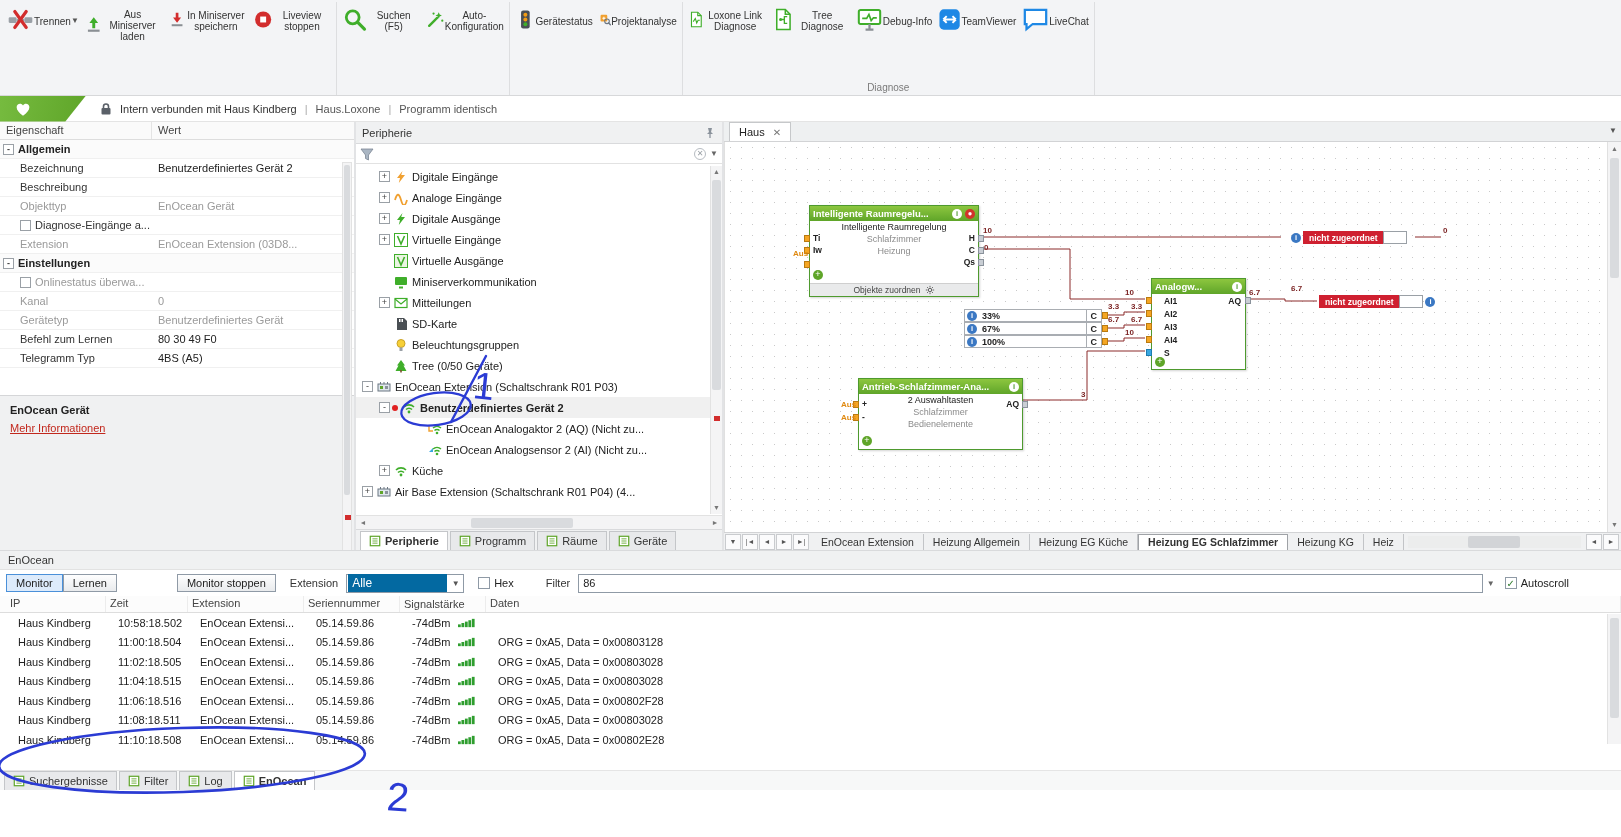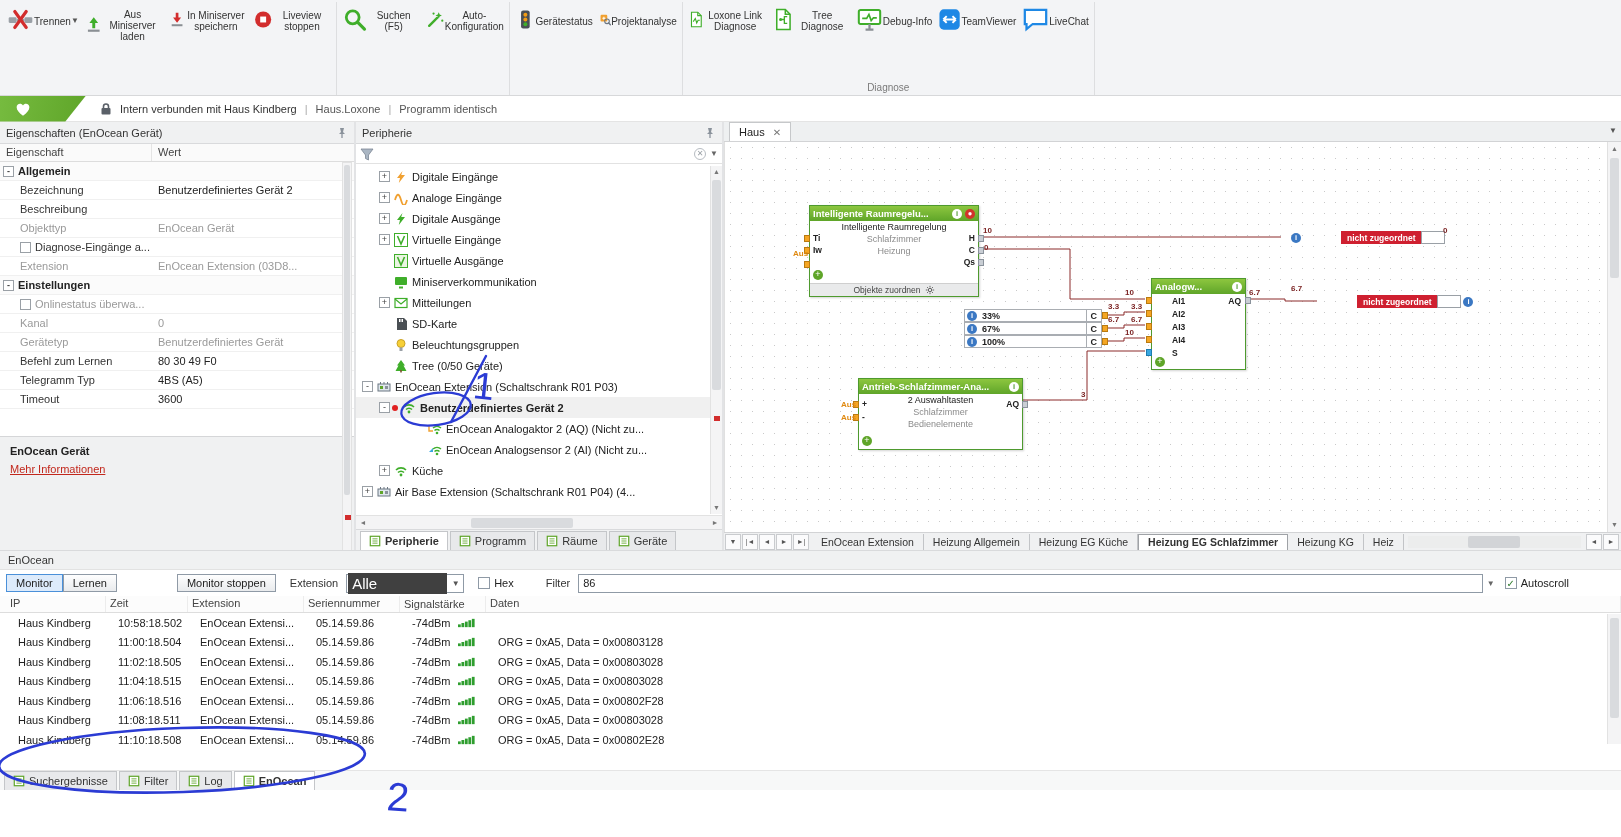--- a/index.html
+++ b/index.html
@@ -107,32 +107,32 @@
   .stub{width:6px;height:7px;background:#f5a623;border:1px solid #b97a10;flex:0 0 auto;}
   .stub.gray{background:#c9ced4;border-color:#8a929b;}
   .stub.blue{background:#39a7e0;border-color:#1d7bb0;}
   .port-label{padding:0 3px;}
   .state-label{position:absolute;font-size:8px;color:#e08a12;font-weight:bold;}
   .plus-badge{position:absolute;width:10px;height:10px;border-radius:50%;background:#5fa529;color:#fff;font-size:9px;line-height:9px;text-align:center;cursor:pointer;}
   .block-footer{position:absolute;left:0;right:0;bottom:0;height:13px;background:#e9eaeb;border-top:1px solid #cfcfcf;font-size:8.5px;color:#444;display:flex;align-items:center;justify-content:center;gap:4px;}
   .block-footer .gearic{width:10px;height:10px;cursor:pointer;}
   .arow{height:13px;display:flex;align-items:center;position:relative;font-size:8.5px;font-weight:bold;color:#222;}
   .arow .stub{position:absolute;left:-6px;}
-  .arow .alabel{padding-left:20px;}
+  .arow .alabel{padding-left:12px;}
   .arow .aq{position:absolute;right:4px;}
   .arow .stub.rout{left:auto;right:-6px;}
 
   .valbox{position:absolute;height:13px;display:flex;align-items:center;border:1px solid #a9adb2;background:#fff;font-size:9px;}
   .info-circ{width:10px;height:10px;border-radius:50%;background:#3b78c3;color:#fff;font-size:7.5px;font-weight:bold;display:flex;align-items:center;justify-content:center;margin:0 2px;flex:0 0 auto;}
   .valbox .val{flex:1;font-weight:bold;padding:0 3px;color:#222;}
   .valbox .portc{border-left:1px solid #a9adb2;padding:0 4px;font-weight:bold;height:100%;display:flex;align-items:center;}
   .valbox .stub{position:absolute;right:-7px;}
 
   .cbadge{position:absolute;height:13px;display:flex;align-items:center;}
-  .cbadge .redlbl{background:#cf2030;color:#fff;padding:0 6px;height:13px;display:flex;align-items:center;font-size:8.5px;font-weight:bold;white-space:nowrap;margin-left:38px;}
+  .cbadge .redlbl{background:#cf2030;color:#fff;padding:0 6px;height:13px;display:flex;align-items:center;font-size:8.5px;font-weight:bold;white-space:nowrap;}
   .cbadge .whitebox{width:24px;height:13px;background:#fff;border:1px solid #9aa0a6;}
 
   .canvas-vscroll{position:absolute;right:0;top:0;width:14px;height:100%;background:#f4f4f5;border-left:1px solid #e0e0e0;}
   .canvas-vscroll .arr{height:14px;text-align:center;font-size:7px;color:#777;line-height:14px;cursor:pointer;}
   .canvas-vscroll .thumb{position:absolute;left:2px;right:2px;top:16px;height:120px;background:#d9dbde;border-radius:2px;}
 
   .canvas-bottom{height:18px;background:#f0f1f2;border-top:1px solid #d2d3d5;display:flex;align-items:center;flex:0 0 auto;}
   .nav-btn{width:16px;height:16px;border:1px solid #c9cbce;background:#fbfbfc;font-size:7px;color:#555;text-align:center;line-height:14px;margin-left:1px;cursor:pointer;}
   .ctab{height:16px;display:flex;align-items:center;padding:0 9px;font-size:10.5px;color:#333;border-right:1px solid #c2c4c7;cursor:pointer;white-space:nowrap;}
   .ctab.active{background:#fff;font-weight:bold;border:1px solid #9fa2a6;border-bottom:none;}
@@ -140,21 +140,21 @@
   .canvas-hscroll .thumb{position:absolute;left:35%;width:30%;top:0;height:12px;background:#d2d4d7;border-radius:2px;}
 
   
   .monitor{position:absolute;left:0;top:550px;width:1621px;height:240px;background:#fff;display:flex;flex-direction:column;}
   .mon-title{height:20px;background:#f0f1f2;border-top:1px solid #d9dadc;border-bottom:1px solid #e2e2e2;font-size:11px;color:#333;display:flex;align-items:center;padding:0 8px;flex:0 0 auto;}
   .mon-toolbar{height:26px;display:flex;align-items:center;padding:0 6px;gap:4px;flex:0 0 auto;}
   .mbtn{border:1px solid #8f9aa6;background:linear-gradient(#fefefe,#e9ebed);padding:2px 9px;font-size:11px;cursor:pointer;color:#222;}
   .mbtn.active{border-color:#4a90d9;background:#ddebfb;}
   .mlabel{margin:0 4px 0 10px;color:#333;}
   .msel{width:118px;height:19px;border:1px solid #8f9aa6;background:#fff;display:flex;align-items:center;cursor:pointer;}
-  .msel .selval{flex:1;background:#404040;color:#fff;padding:2px 4px;margin:1px;font-size:15px;}
+  .msel .selval{flex:1;background:#0369a1;color:#fff;padding:2px 4px;margin:1px;font-size:12px;}
   .msel .dd{width:15px;text-align:center;font-size:8px;color:#555;}
   .mcb{width:12px;height:12px;border:1px solid #8f9aa6;background:#fff;display:inline-flex;align-items:center;justify-content:center;font-size:10px;color:#2c7a2c;cursor:pointer;flex:0 0 auto;}
   .minput{flex:1;height:19px;border:1px solid #8f9aa6;background:#fff;font-size:11px;padding:0 4px;font-family:inherit;color:#222;outline:none;}
   .mon-colhead{height:17px;display:flex;border-bottom:1px solid #ddd;background:#fcfcfc;color:#444;flex:0 0 auto;padding-left:6px;}
   .mon-colhead span{padding:1px 4px;border-right:1px solid #ececec;}
   .mon-body{flex:1;overflow:hidden;position:relative;padding-left:14px;}
   .mon-row{height:19.5px;display:flex;align-items:center;}
   .mon-row span{padding:0 4px;white-space:nowrap;overflow:hidden;}
   .c-ip{width:100px;}.c-zeit{width:82px;}.c-ext{width:116px;}.c-ser{width:96px;}.c-sig{width:86px;display:flex;align-items:center;gap:3px;}.c-dat{flex:1;}
   .bars{width:26px;height:12px;display:inline-block;}
@@ -338,27 +338,20 @@
     <span class="sb-text">Intern verbunden mit Haus Kindberg</span>
     <span class="sb-sep">|</span>
     <span class="sb-text sb-muted">Haus.Loxone</span>
     <span class="sb-sep">|</span>
     <span class="sb-text sb-muted">Programm identisch</span>
   </div>
 
   <div class="main">
 
     <div class="props-panel">
-      <div class="panel-header">
-        <span class="ph-title">Eigenschaften (EnOcean Gerät)</span>
-        <span class="pin"><svg viewBox="0 0 12 12">
-              <path d="M4 1h4l-1 4 2 2H3l2-2z" fill="#8a929b"></path>
-              <path d="M6 7v4" stroke="#8a929b" stroke-width="1.3"></path>
-            </svg></span>
-      </div>
       <div class="prop-colhead">
         <span class="ch-name">Eigenschaft</span>
         <span>Wert</span>
       </div>
       <div class="prop-rows">
           <div class="prop-row group">
             <span class="expander">-</span>
             <span class="group-label">Allgemein</span>
           </div>
           <div class="prop-row">
@@ -397,24 +390,20 @@
             <span class="prop-label muted">Gerätetyp</span>
             <span class="prop-value muted">Benutzerdefiniertes Gerät</span>
           </div>
           <div class="prop-row">
             <span class="prop-label">Befehl zum Lernen</span>
             <span class="prop-value">80 30 49 F0</span>
           </div>
           <div class="prop-row">
             <span class="prop-label">Telegramm Typ</span>
             <span class="prop-value">4BS (A5)</span>
-          </div>
-          <div class="prop-row">
-            <span class="prop-label">Timeout</span>
-            <span class="prop-value">3600</span>
           </div>
         </div>
       <div class="props-vscroll">
         <div class="thumb"></div>
         <span class="red-mark" style="top:352px"></span>
       </div>
       <div class="props-spacer"></div>
       <div class="props-footer">
         <div class="pf-title">EnOcean Gerät</div>
         <a class="pf-link">Mehr Informationen</a>

